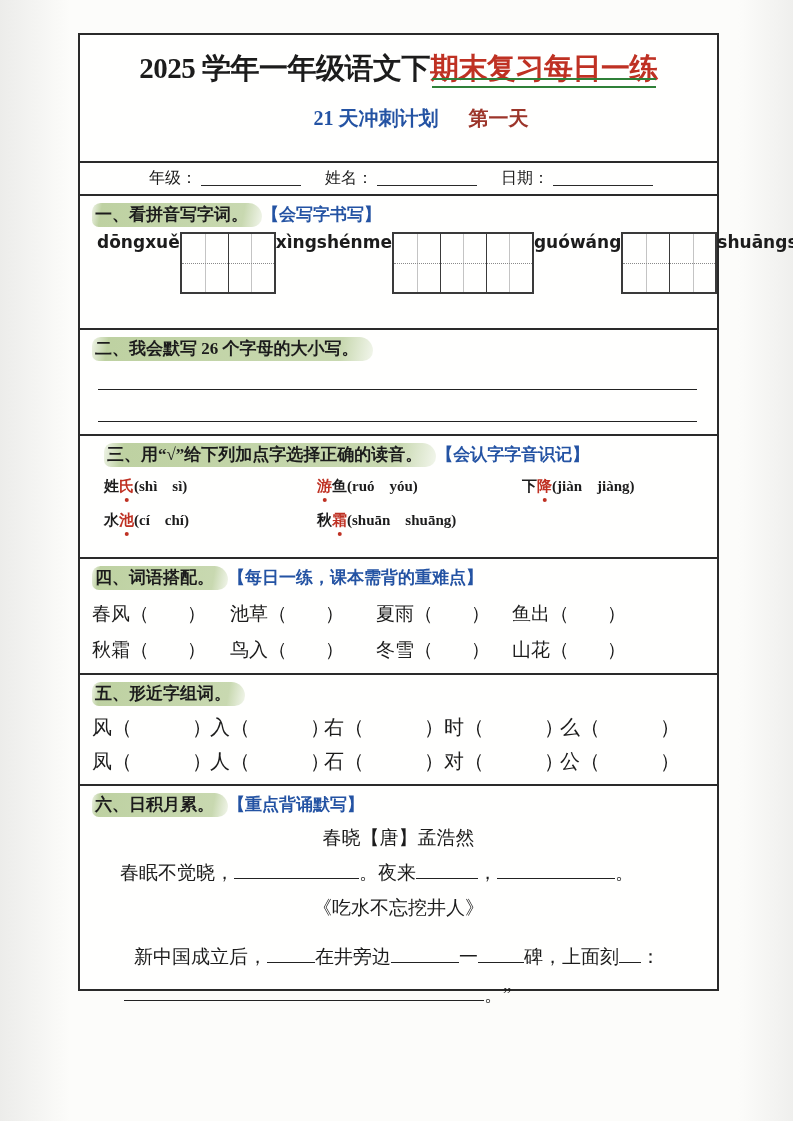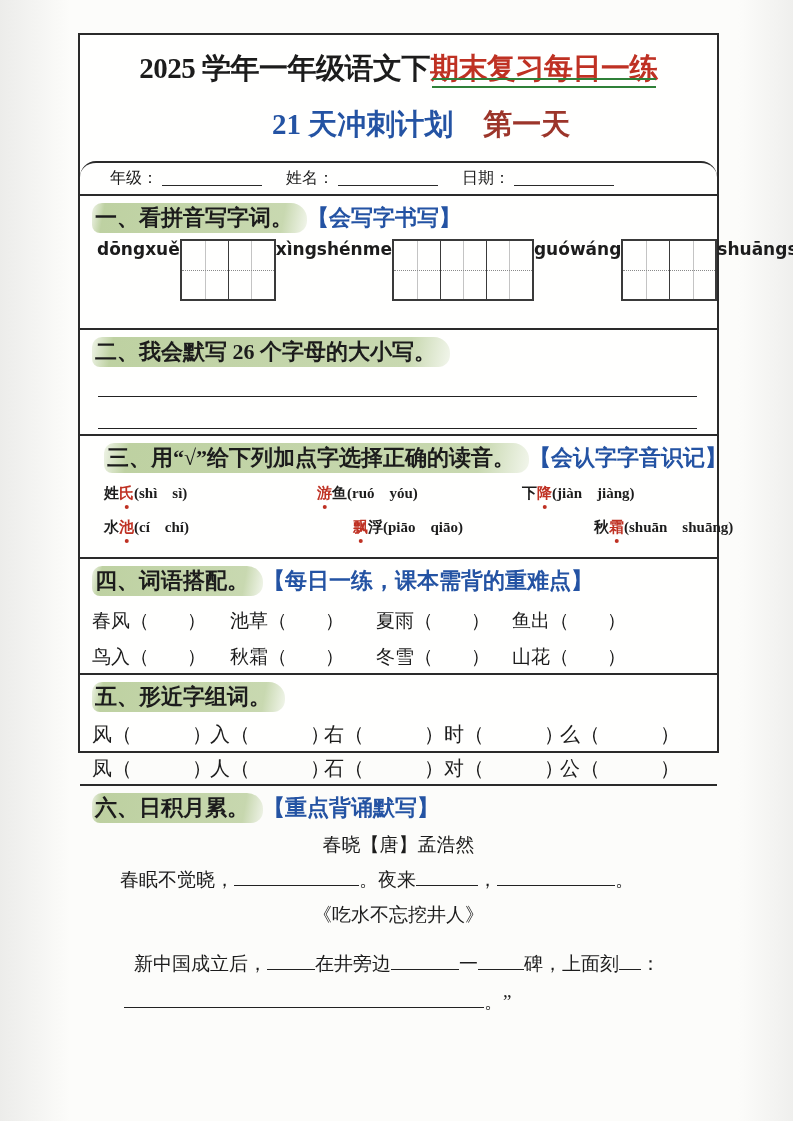--- a/index.html
+++ b/index.html
@@ -9,49 +9,49 @@
     background:#fcfcfa;
     font-family:"Liberation Serif","DejaVu Serif",serif;
     color:#1c1c1c;
   }
   .paper-edge-l { position:absolute; left:0; top:0; bottom:0; width:70px;
     background:linear-gradient(90deg,#ececea,#fcfcfa); }
   .paper-edge-r { position:absolute; right:0; top:0; bottom:0; width:55px;
     background:linear-gradient(270deg,#efefed,#fcfcfa); }
 
   .sheet {
-    position:absolute; left:78px; top:33px; width:641px; height:720px;
+    position:absolute; left:78px; top:33px; width:641px; height:958px;
     border:2.5px solid #2a2a2a; background:#fffffe;
   }
 
   
   .title-block { height:112px; text-align:center; }
   .title-line1 { margin-top:14px; font-size:29px; font-weight:700; letter-spacing:-0.5px; white-space:nowrap; }
   .title-red { color:#bf3123; position:relative; }
   .title-red::after {
     content:""; position:absolute; left:2px; right:2px; bottom:-4px; height:6px;
     border-top:2px solid #2f8038; border-bottom:2px solid #2f8038;
   }
-  .title-line2 { margin-top:16px; font-size:29px; font-weight:700;padding-left:45px; }
+  .title-line2 { margin-top:16px; font-size:20px; font-weight:700;padding-left:45px; }
   .blue { color:#2453a3; }
   .darkred { color:#9c352a; }
   .subtitle-gap { display:inline-block; width:30px; }
 
   
   .info-row {
     height:33px; border-top:2px solid #2a2a2a;
-    display:flex; align-items:center; font-size:16px; padding-left:30px;border-radius:16px;
+    display:flex; align-items:center; font-size:16px; padding-left:69px;
   }
   .write-line { display:inline-block; width:100px; height:15px;
     border-bottom:1.6px solid #2a2a2a; margin:0 24px 0 4px; }
   .write-line.last { margin-right:0; }
 
   
   .sec { border-top:2px solid #2a2a2a; padding:7px 12px 0; }
-  .heading-row { font-size:22px; font-weight:700; white-space:nowrap; }
+  .heading-row { font-size:17px; font-weight:700; white-space:nowrap; }
   .hl {
     background:linear-gradient(100deg, rgba(150,181,105,0.15) 0%, rgba(150,181,105,0.62) 6%,
       rgba(150,181,105,0.52) 88%, rgba(150,181,105,0.12) 100%);
     border-radius:10px 16px 12px 8px; padding:2px 14px 3px 3px;
   }
   .tag { color:#2453a3; font-weight:700; }
 
   
   .sec1 { height:134px; }
   .pinyin-row { display:flex; justify-content:space-between; margin-top:6px; padding:0 5px; }
@@ -65,21 +65,21 @@
   .cell::after  { content:""; position:absolute; top:50%; left:0; right:0; border-top:1.4px dotted #8a8a8a; }
 
   
   .sec2 { height:106px; }
   .ans-line { margin:29px 8px 0 6px; border-bottom:1.6px solid #222; height:1px; }
   .ans-line.second { margin-top:31px; }
 
   
   .sec3 { height:123px;padding-left:24px; }
   .s3-row { display:grid; grid-template-columns:213px 205px 1fr; font-size:15px; margin-top:11px; white-space:pre;font-weight:bold; }
-  .s3-row.second { margin-top:15px;gap:36px; }
+  .s3-row.second { margin-top:15px; }
   .red-ch { color:#bf3123; position:relative; display:inline-block; }
   .red-ch::after { content:""; position:absolute; left:50%; transform:translateX(-50%);
     bottom:-6px; width:4.5px; height:4.5px; border-radius:50%; background:#bf3123; }
 
   
   .sec4 { height:116px; }
   .s4-row { display:grid; grid-template-columns:138px 146px 136px 1fr; font-size:19px; margin-top:12px; white-space:pre; }
   .s4-row.second { margin-top:10px; }
 
   
@@ -184,36 +184,35 @@
 
   <div class="sec sec3">
     <div class="heading-row"><span class="hl">三、用“√”给下列加点字选择正确的读音。</span><span class="tag">【会认字字音识记】</span></div>
     <div class="s3-row">
       <span><span>姓</span><span class="red-ch">氏</span><span></span><span>(shì　sì)</span></span>
       <span><span></span><span class="red-ch">游</span><span>鱼</span><span>(ruó　yóu)</span></span>
       <span><span>下</span><span class="red-ch">降</span><span></span><span>(jiàn　jiàng)</span></span>
     </div>
     <div class="s3-row second">
       <span><span>水</span><span class="red-ch">池</span><span></span><span>(cí　chí)</span></span>
-      <span><span></span><span class="red-ch">飘</span><span>浮</span><span>(piāo　qiāo)</span></span>
       <span><span>秋</span><span class="red-ch">霜</span><span></span><span>(shuān　shuāng)</span></span>
     </div>
   </div>
 
   <div class="sec sec4">
     <div class="heading-row"><span class="hl">四、词语搭配。</span><span class="tag">【每日一练，课本需背的重难点】</span></div>
     <div class="s4-row">
       <span>春风（　　）</span>
       <span>池草（　　）</span>
       <span>夏雨（　　）</span>
       <span>鱼出（　　）</span>
     </div>
     <div class="s4-row second">
+      <span>秋霜（　　）</span>
       <span>鸟入（　　）</span>
-      <span>秋霜（　　）</span>
       <span>冬雪（　　）</span>
       <span>山花（　　）</span>
     </div>
   </div>
 
   <div class="sec sec5">
     <div class="heading-row"><span class="hl">五、形近字组词。</span></div>
     <div class="s5-row">
       <span>风（　　　）</span>
       <span>入（　　　）</span>

